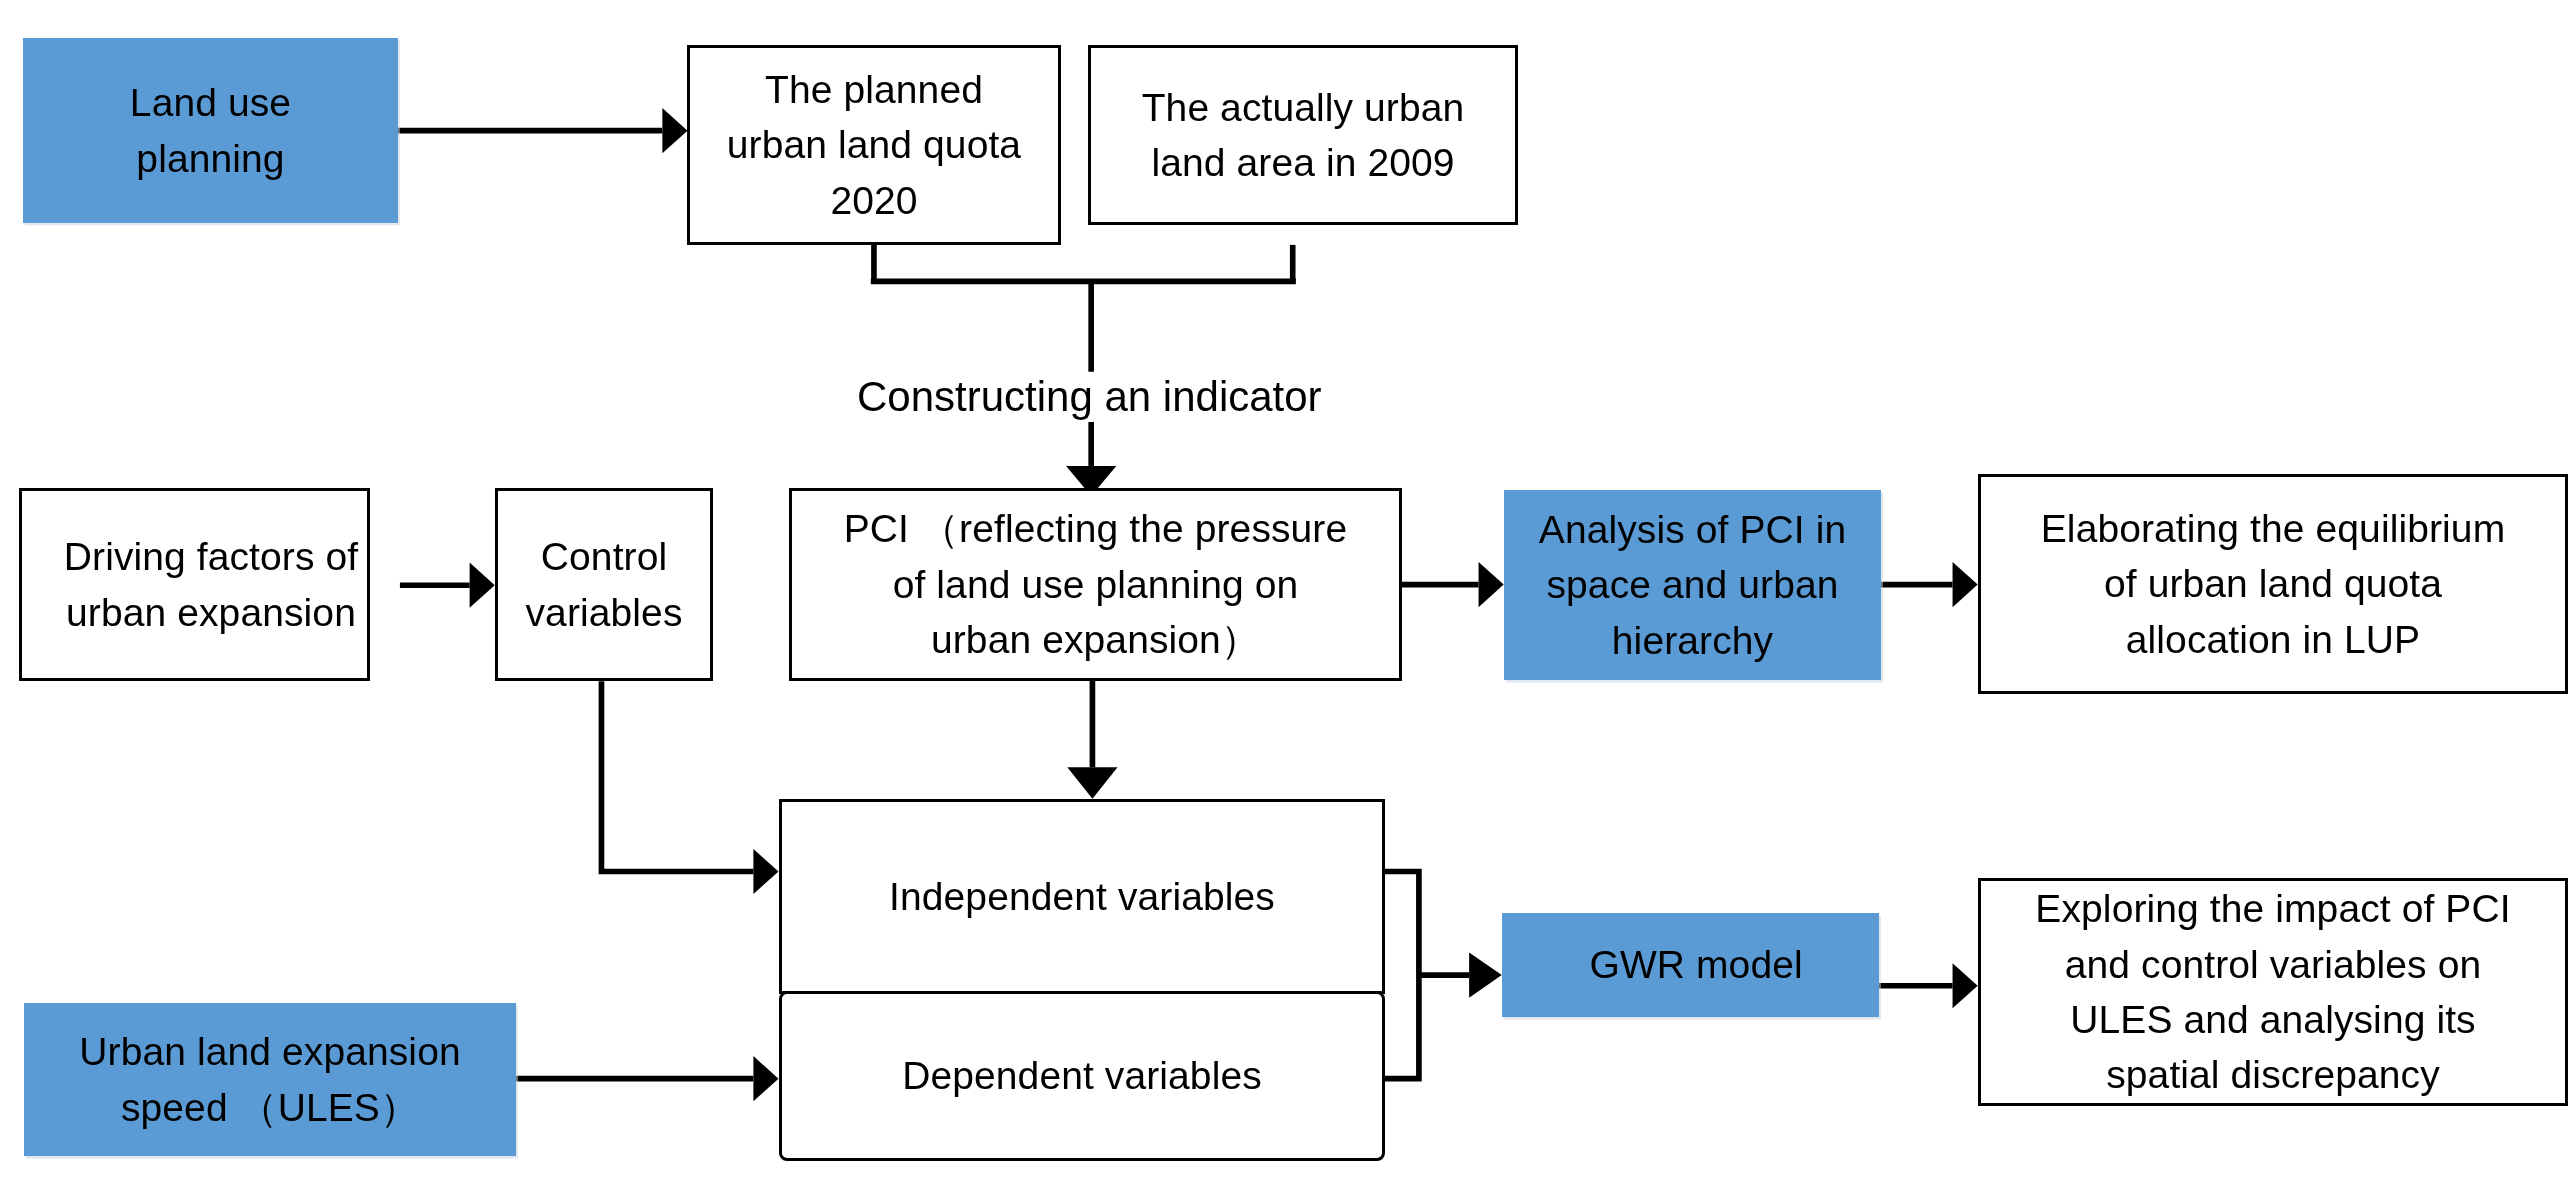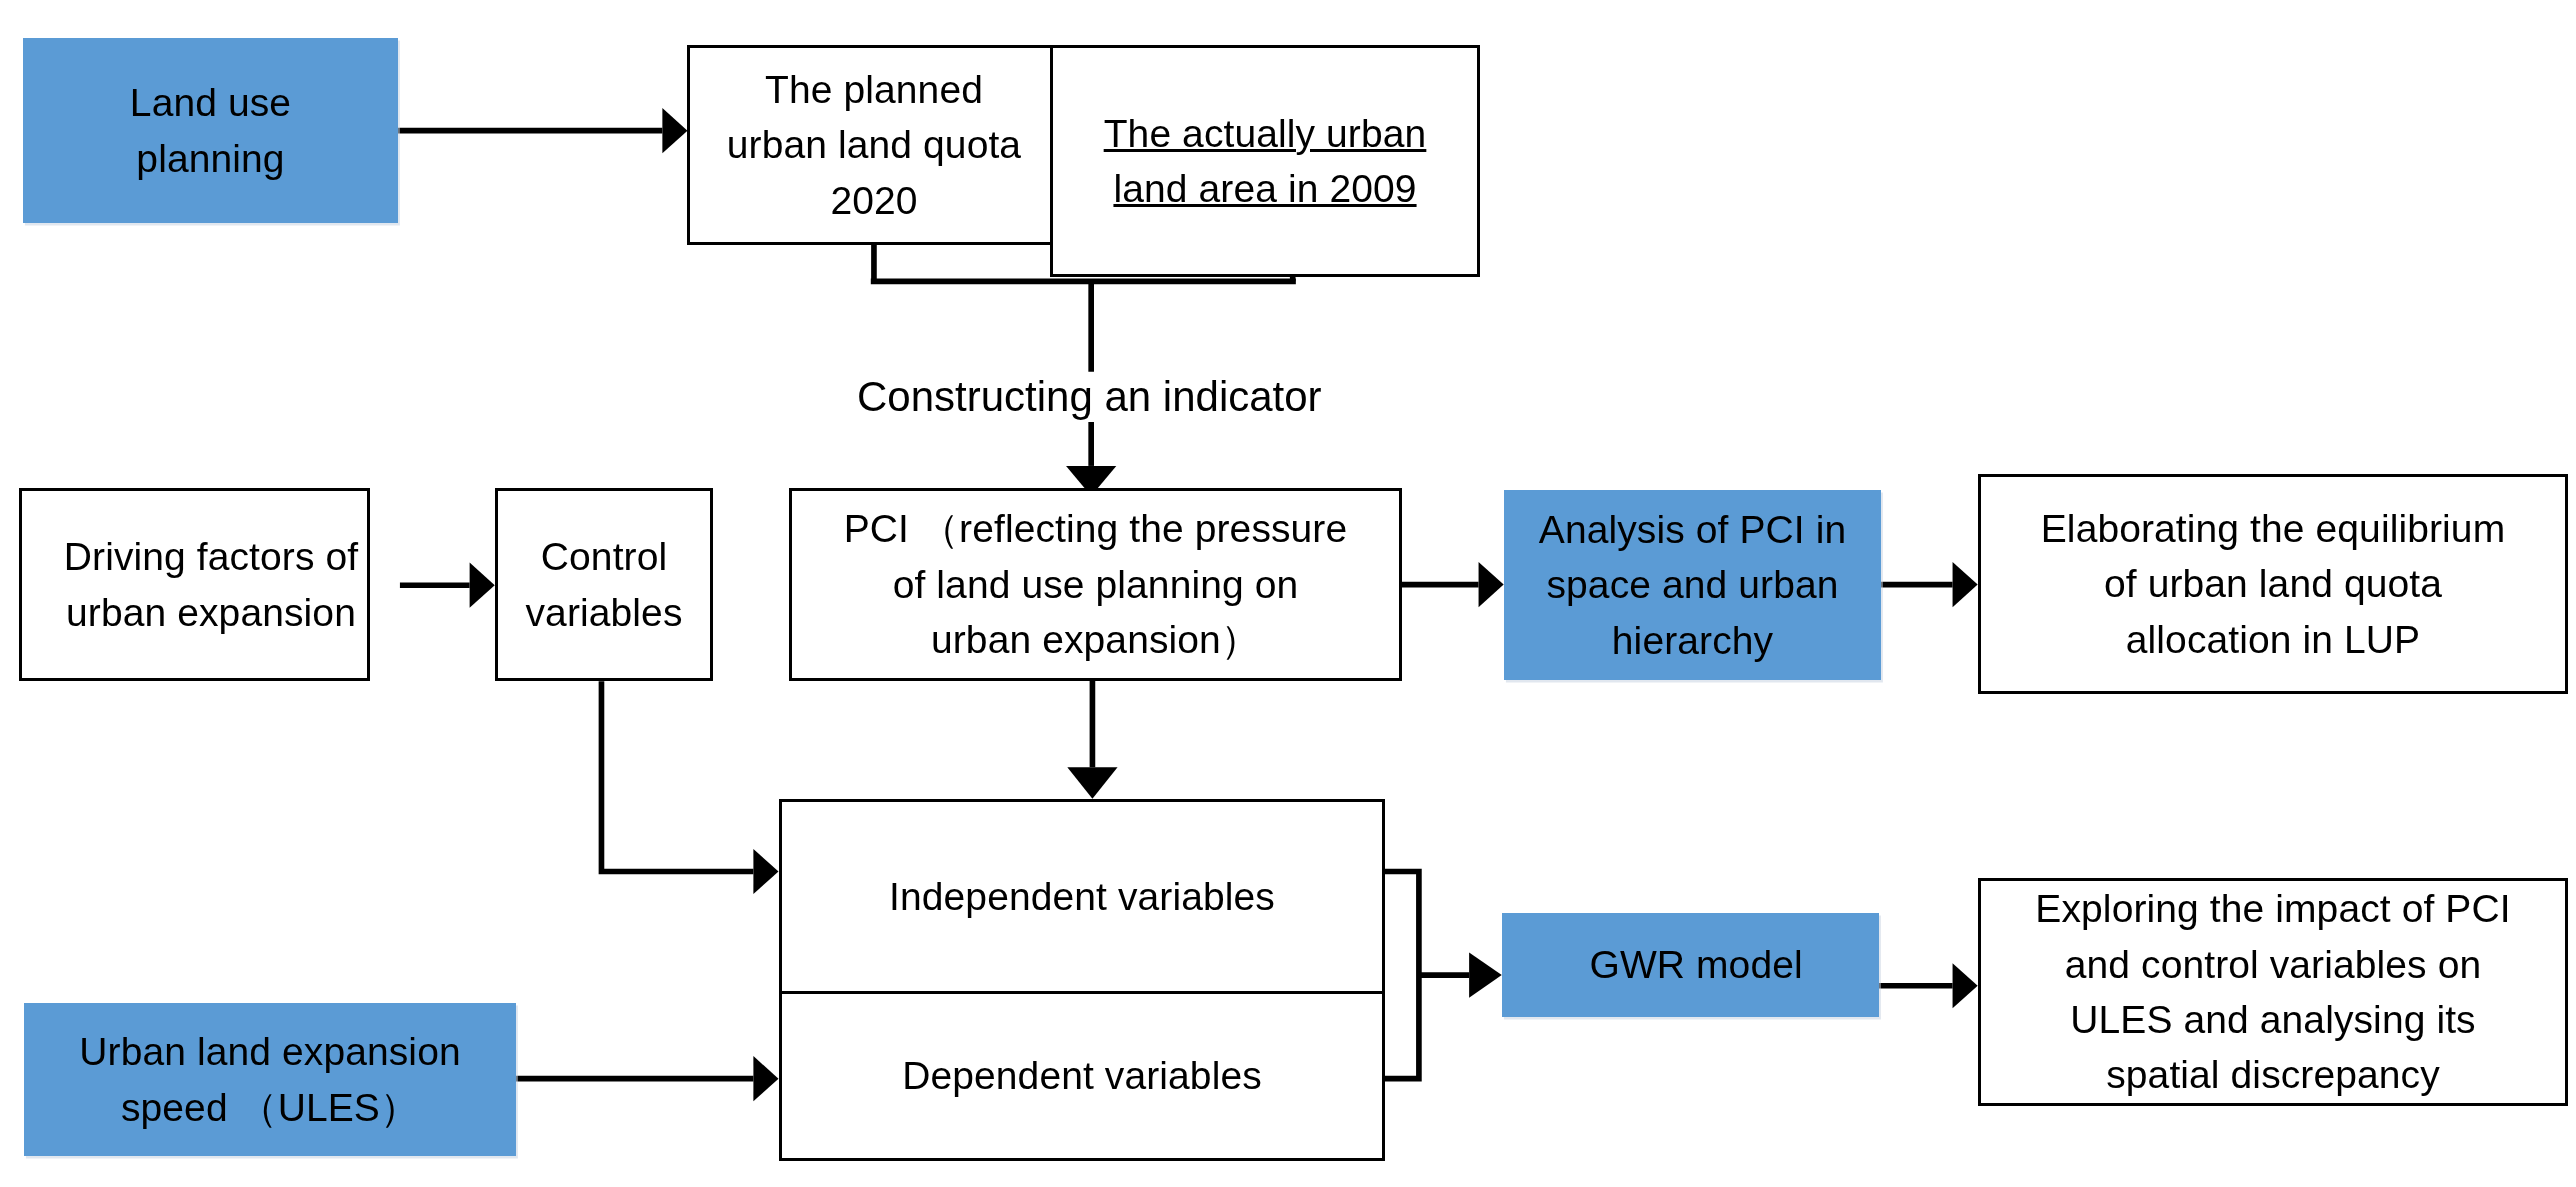--- a/index.html
+++ b/index.html
@@ -129,21 +129,21 @@
     <span>Land use
 planning</span>
   </div>
 
   <div class="node outline" style="left:687px; top:45px; width:374px; height:200px;">
     <span>The planned
 urban land quota
 2020</span>
   </div>
 
-  <div class="node outline" style="left:1050px; top:45px; width:430px; height:232px;text-decoration:underline;">
+  <div class="node outline" style="left:1088px; top:45px; width:430px; height:180px;">
     <span>The actually urban
 land area in  2009</span>
   </div>
 
   <div class="edge-label" style="left:857px; top:372px;">
     <span>Constructing an indicator</span>
   </div>
 
   <div class="node outline" style="left:19px; top:488px; width:351px; height:193px;justify-content:flex-end;">
     <span>Driving factors of
@@ -170,21 +170,21 @@
   <div class="node outline" style="left:1978px; top:474px; width:590px; height:220px;">
     <span>Elaborating the equilibrium
 of urban land quota
 allocation in LUP</span>
   </div>
 
   <div class="node outline" style="left:779px; top:799px; width:606px; height:195px;">
     <span>Independent variables</span>
   </div>
 
-  <div class="node outline" style="left:779px; top:991px; width:606px; height:170px;">
+  <div class="node outline" style="left:779px; top:991px; width:606px; height:170px;border-radius:8px;">
     <span>Dependent variables</span>
   </div>
 
   <div class="node filled" style="left:24px; top:1003px; width:492px; height:153px;">
     <span>Urban land expansion
 speed （ULES）</span>
   </div>
 
   <div class="node filled" style="left:1502px; top:913px; width:377px; height:104px;padding-left:20px;">
     <span>GWR model</span>

